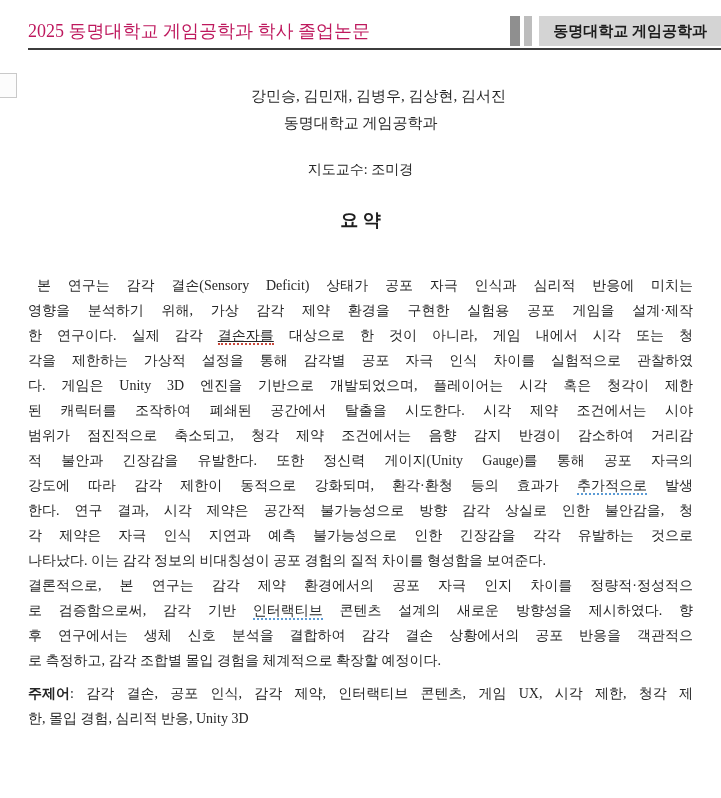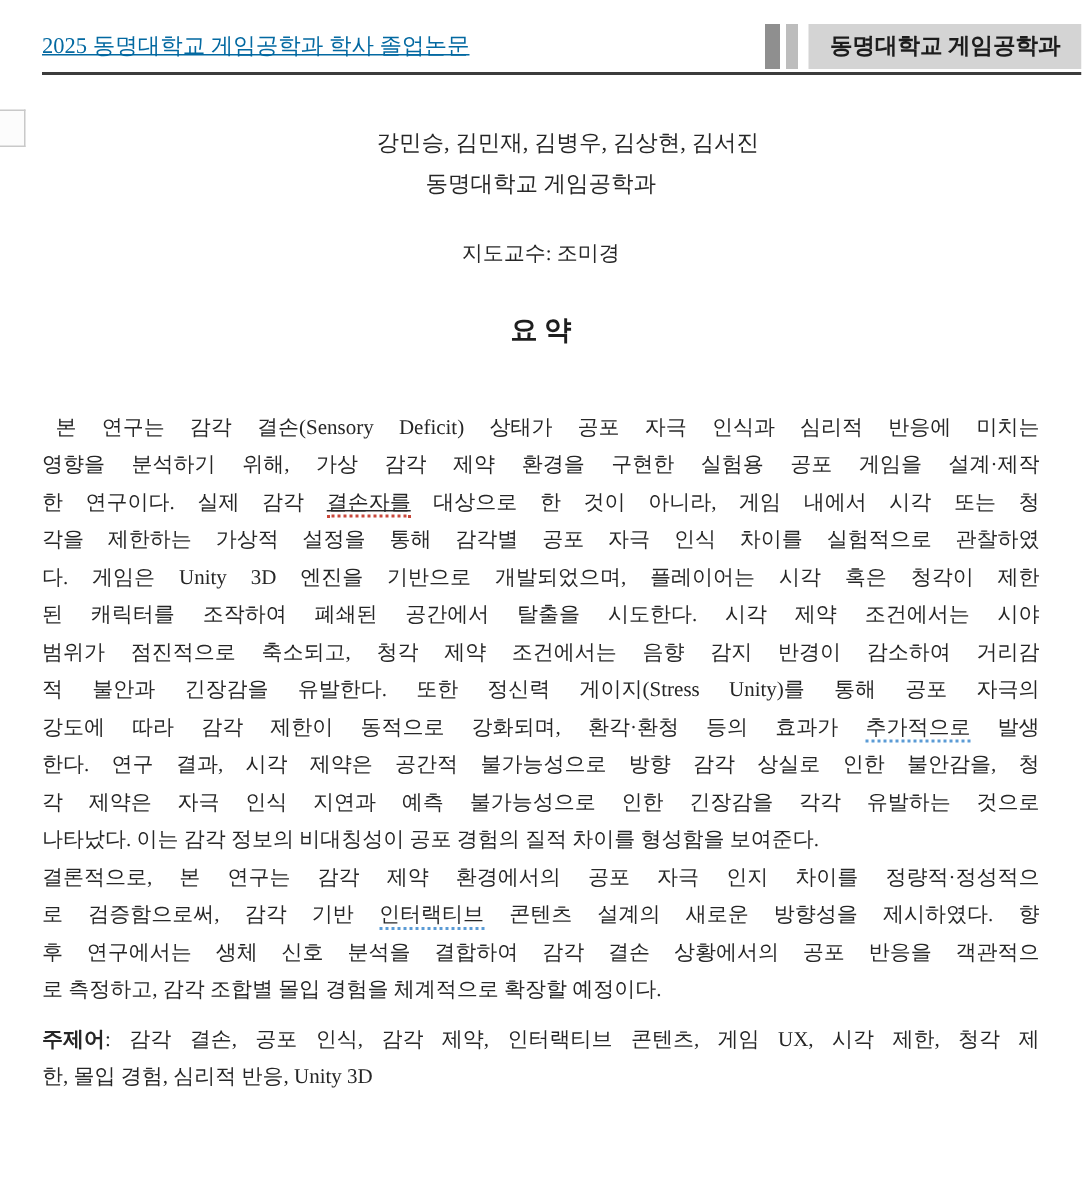--- a/index.html
+++ b/index.html
@@ -4,21 +4,21 @@
 <style>
   html,body{margin:0;padding:0;}
   body{
     width:721px;height:798px;background:#ffffff;overflow:hidden;
     font-family:"Liberation Serif","DejaVu Serif",serif;
     color:#262626;
   }
   .page{position:relative;width:721px;height:798px;background:#fff;}
   
   .header{display:flex;align-items:stretch;margin-top:16px;height:30px;}
-  .header-left{flex:1;margin-left:28px;font-size:15px;line-height:30px;color:#0369a1;text-decoration:underline;}
+  .header-left{flex:1;margin-left:28px;font-size:18px;line-height:30px;color:#be185d;}
   .header-right{display:flex;align-items:stretch;}
   .bar{display:inline-block;height:30px;}
   .bar-dark{width:10px;background:#8f8f8f;margin-right:4px;}
   .bar-light{width:8px;background:#bdbdbd;margin-right:7px;}
   .badge{display:inline-block;background:#d4d4d4;color:#1c1c1c;font-weight:bold;
          font-size:15px;line-height:30px;padding:0 14px;}
   .rule{margin-left:28px;margin-top:2px;border-top:2px solid #3c3c3c;}
   .margin-tab{position:absolute;left:0;top:57px;width:16px;height:23px;
               background:#fcfcfc;border:1px solid #c9c9c9;border-left:none;}
   
@@ -63,21 +63,21 @@
   <h2 class="abstract-heading">요 약</h2>
 
   <div class="body-text">
       <div class="tline fill indent"><span>본 연구는 감각 결손(Sensory Deficit) 상태가 공포 자극 인식과 심리적 반응에 미치는</span></div>
       <div class="tline fill"><span>영향을 분석하기 위해, 가상 감각 제약 환경을 구현한 실험용 공포 게임을 설계·제작</span></div>
       <div class="tline fill"><span>한 연구이다. 실제 감각 </span><span class="seg-underline" style="border-bottom-color: rgb(200, 71, 58); text-decoration: underline;">결손자를</span><span> 대상으로 한 것이 아니라, 게임 내에서 시각 또는 청</span></div>
       <div class="tline fill"><span>각을 제한하는 가상적 설정을 통해 감각별 공포 자극 인식 차이를 실험적으로 관찰하였</span></div>
       <div class="tline fill"><span>다. 게임은 Unity 3D 엔진을 기반으로 개발되었으며, 플레이어는 시각 혹은 청각이 제한</span></div>
       <div class="tline fill"><span>된 캐릭터를 조작하여 폐쇄된 공간에서 탈출을 시도한다. 시각 제약 조건에서는 시야</span></div>
       <div class="tline fill"><span>범위가 점진적으로 축소되고, 청각 제약 조건에서는 음향 감지 반경이 감소하여 거리감</span></div>
-      <div class="tline fill"><span>적 불안과 긴장감을 유발한다. 또한 정신력 게이지(Stress Unity)를 통해 공포 자극의</span></div>
+      <div class="tline fill"><span>적 불안과 긴장감을 유발한다. 또한 정신력 게이지(Unity Gauge)를 통해 공포 자극의</span></div>
       <div class="tline fill"><span>강도에 따라 감각 제한이 동적으로 강화되며, 환각·환청 등의 효과가 </span><span class="seg-underline" style="border-bottom-color: rgb(91, 155, 213);">추가적으로</span><span> 발생</span></div>
       <div class="tline fill"><span>한다. 연구 결과, 시각 제약은 공간적 불가능성으로 방향 감각 상실로 인한 불안감을, 청</span></div>
       <div class="tline fill"><span>각 제약은 자극 인식 지연과 예측 불가능성으로 인한 긴장감을 각각 유발하는 것으로</span></div>
       <div class="tline"><span>나타났다. 이는 감각 정보의 비대칭성이 공포 경험의 질적 차이를 형성함을 보여준다.</span></div>
       <div class="tline fill"><span>결론적으로, 본 연구는 감각 제약 환경에서의 공포 자극 인지 차이를 정량적·정성적으</span></div>
       <div class="tline fill"><span>로 검증함으로써, 감각 기반 </span><span class="seg-underline" style="border-bottom-color: rgb(91, 155, 213);">인터랙티브</span><span> 콘텐츠 설계의 새로운 방향성을 제시하였다. 향</span></div>
       <div class="tline fill"><span>후 연구에서는 생체 신호 분석을 결합하여 감각 결손 상황에서의 공포 반응을 객관적으</span></div>
       <div class="tline"><span>로 측정하고, 감각 조합별 몰입 경험을 체계적으로 확장할 예정이다.</span></div>
     </div>
 

